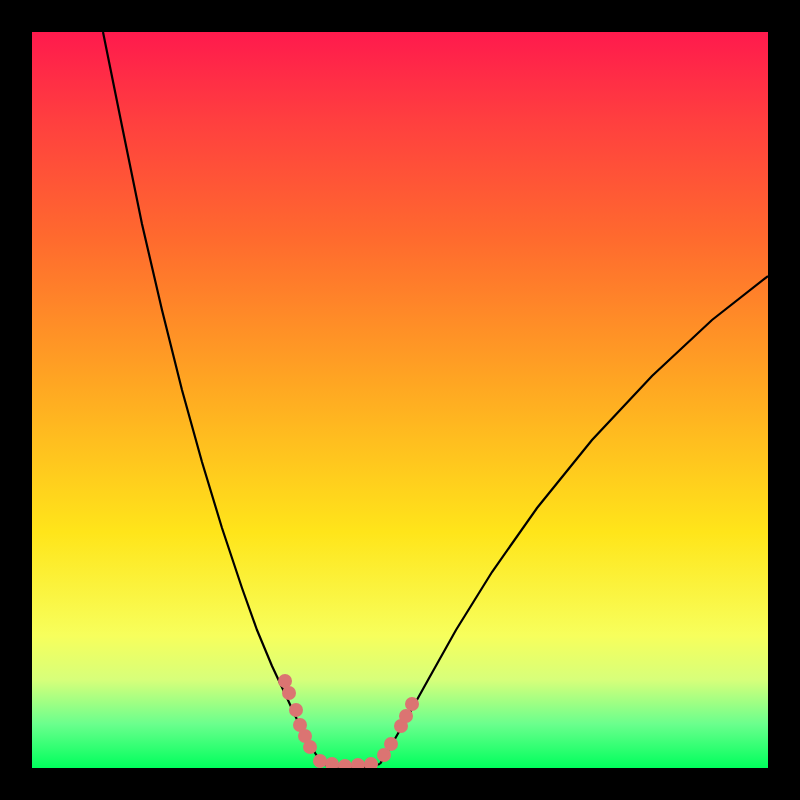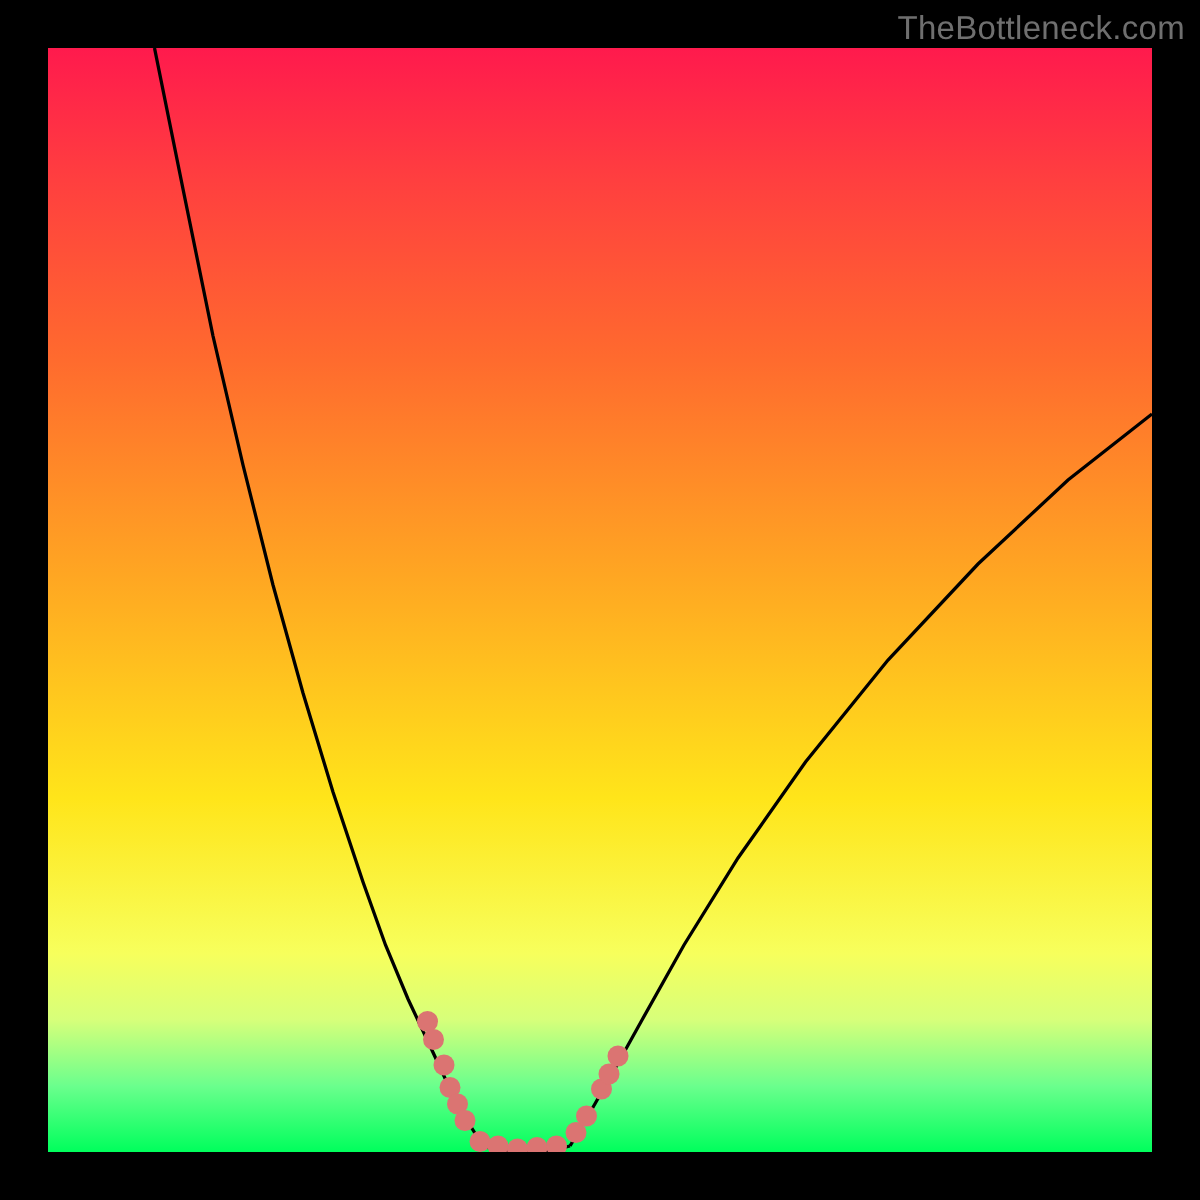--- a/index.html
+++ b/index.html
@@ -82,15 +82,14 @@
           <circle cx="352" cy="723" r="7" class="bead"></circle>
           <circle cx="359" cy="712" r="7" class="bead"></circle>
           <circle cx="369" cy="694" r="7" class="bead"></circle>
           <circle cx="374" cy="684" r="7" class="bead"></circle>
           <circle cx="380" cy="672" r="7" class="bead"></circle>
         </g>
     </svg>
 
   </div>
 
-  <div class="watermark">TheBottleneck.com</div>
 
 </div>
 
 </body></html>

